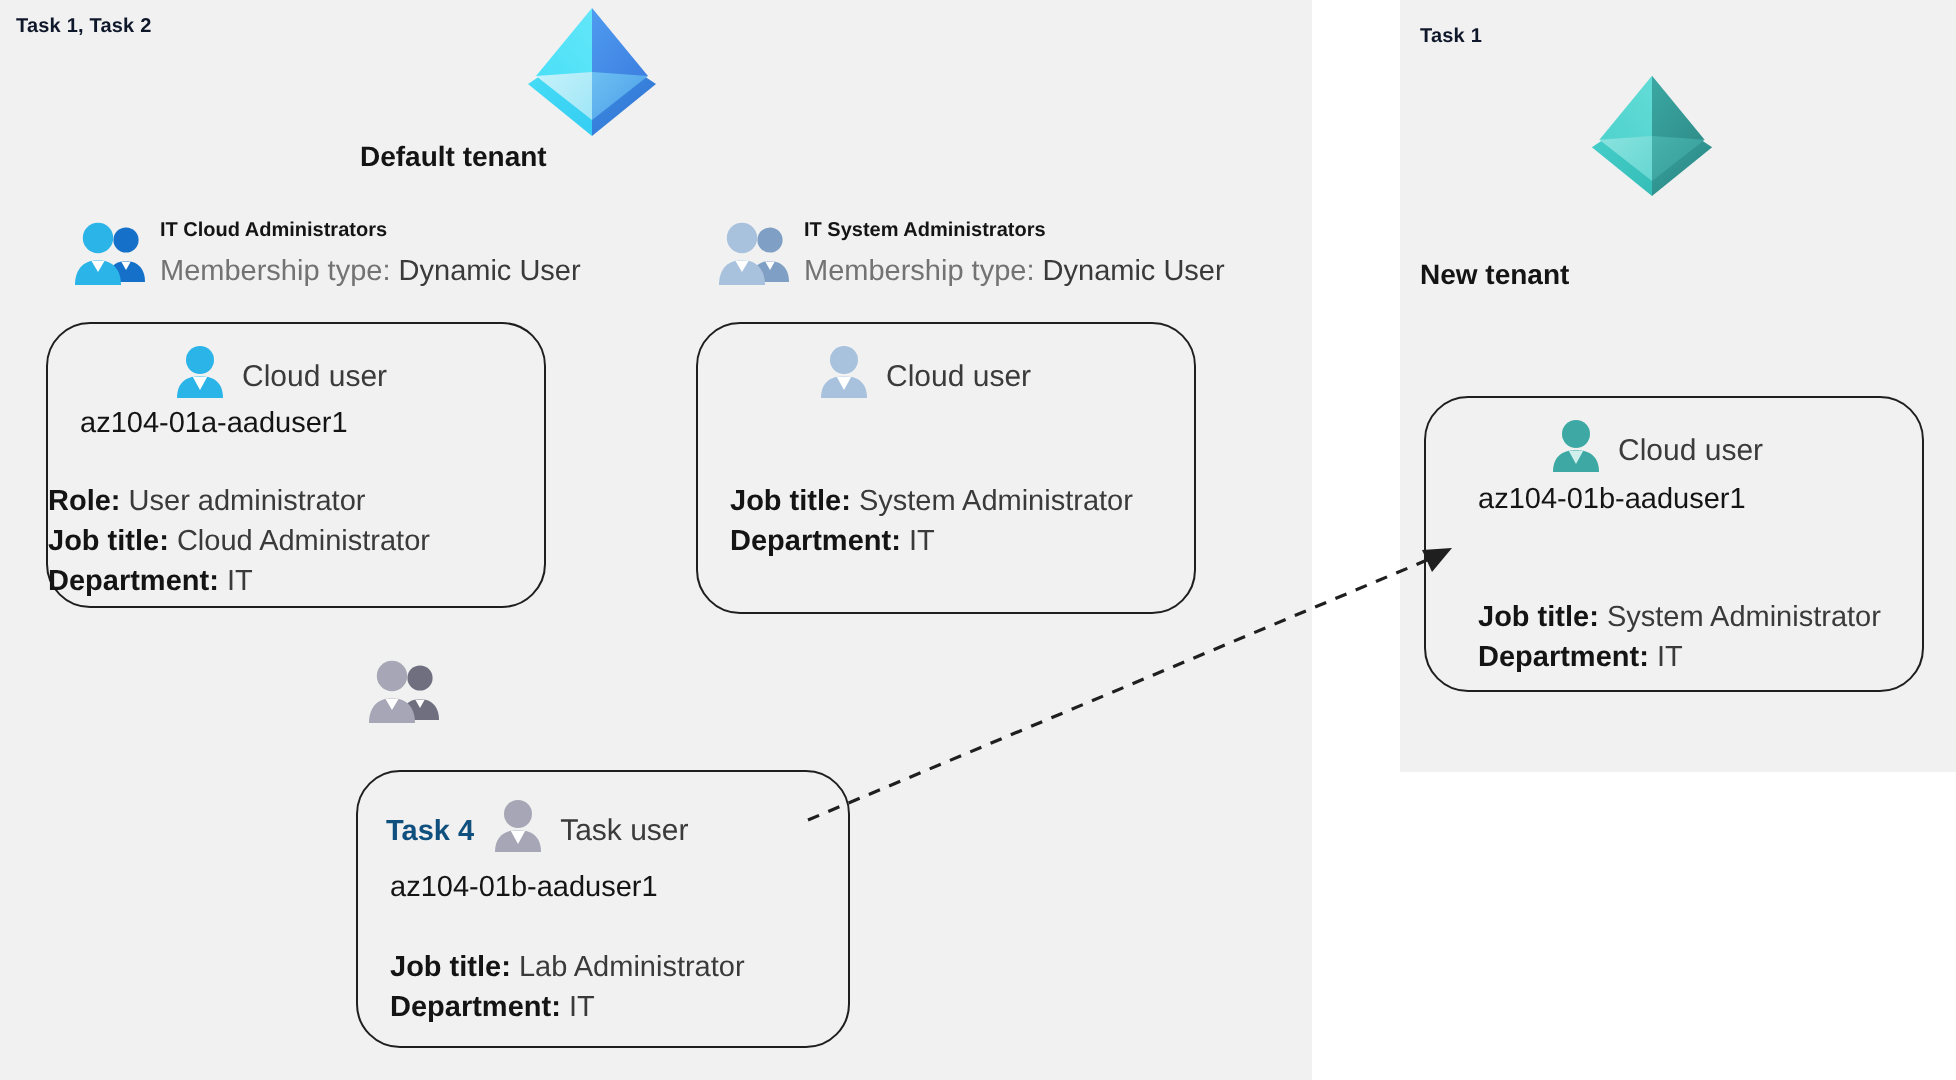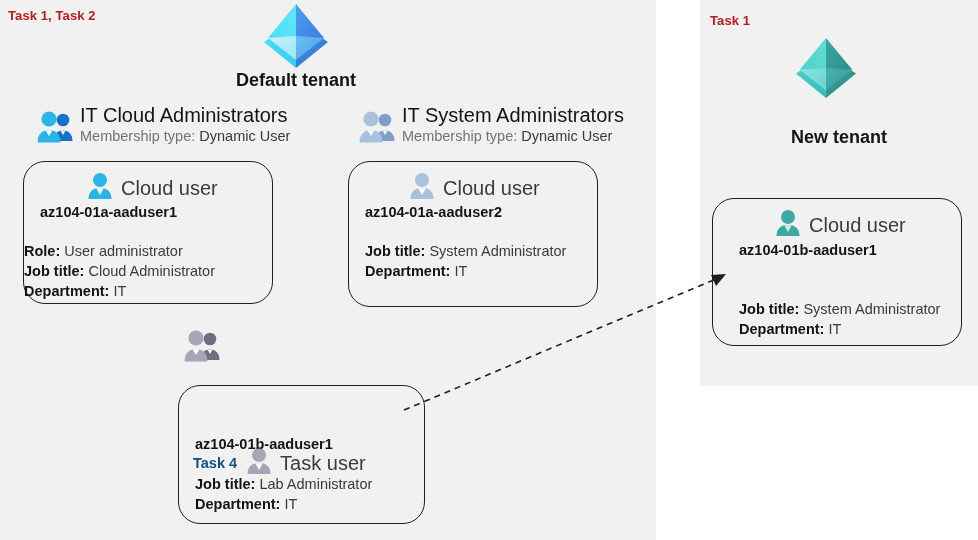--- a/index.html
+++ b/index.html
@@ -15,45 +15,45 @@
   }
   .panel {
     position: absolute;
     background: #f1f1f1;
   }
   #panel-left  { left: 0px;   top: 0px; width: 656px; height: 540px; }
   #panel-right { left: 700px; top: 0px; width: 278px; height: 386px; }
 
   .task-label {
     position: absolute;
-    font-size: 13px;
+    font-size: 10px;
     font-weight: bold;
-    color: #b91c1c;
+    color: #0f172a;
     white-space: nowrap;
     letter-spacing: 0.1px;
   }
 
   .tenant-label {
     position: absolute;
-    font-size: 18px;
+    font-size: 14px;
     font-weight: bold;
     color: #141414;
     white-space: nowrap;
-    text-align: center;
+    text-align: left;
   }
   .tenant-label.two-line { line-height: 25px; }
 
   .tenant-icon { position: absolute; }
 
   
   .group-block { position: absolute; }
   .group-icon  { position: absolute; left: 0; top: 4px; }
   .group-text  { position: absolute; left: 44px; top: 0; white-space: nowrap; }
   .group-name  {
-    font-size: 20px; font-weight: normal; color: #141414;
+    font-size: 10px; font-weight: bold; color: #141414;
     line-height: 19px; white-space: nowrap;
   }
   .group-meta  {
     font-size: 14.5px; color: #3a3a3a; line-height: 22px; white-space: nowrap;
   }
   .group-meta b { color: #737373; font-weight: normal; margin-top: 24px; }
 
   
   .card {
     position: absolute;
@@ -67,25 +67,25 @@
     position: absolute;
     display: flex;
     align-items: center;
     white-space: nowrap;
   }
   .card-head .task-inline {
     font-size: 14.5px; font-weight: bold; color: #10507f;
     margin-right: 9px;
   }
   .card-head .usertype {
-    font-size: 20px; color: #3b3b3b; margin-left: 8px;
+    font-size: 15px; color: #3b3b3b; margin-left: 8px;
   }
   .card-upn {
     position: absolute;
-    font-size: 14.5px; font-weight: bold; color: #141414;
+    font-size: 14.5px; font-weight: normal; color: #141414;
     white-space: nowrap;
   }
   .card-props {
     position: absolute;
     font-size: 14.5px; color: #3a3a3a;
     line-height: 20px;
     white-space: nowrap;
   }
   .card-props b { color: #141414; font-weight: bold; }
   .card-props div { white-space: nowrap; }
@@ -217,21 +217,20 @@
   <div class="card-head" style="left:60px; top:10px;">
     <span>
       <svg width="26" height="28" viewBox="0 0 26 28">
         <circle cx="13" cy="8" r="7" fill="#a8c2dd"></circle>
         <path d="M1.5 27 C1.5 19 6.5 16 13 16 C19.5 16 24.5 19 24.5 27 Z" fill="#a8c2dd"></path>
         <path d="M9.3 16.3 L13 23 L16.7 16.3 Z" fill="#ffffff"></path>
       </svg>
     </span>
     <span class="usertype">Cloud user</span>
   </div>
-  <div class="card-upn" style="left:16px; top:42px;">az104-01a-aaduser2</div>
   <div class="card-props" style="left:16px; top:79px;">
     <div>
       <b>Job title:</b>
       <span>System Administrator</span>
     </div>
     <div>
       <b>Department:</b>
       <span>IT</span>
     </div>
   </div>
@@ -246,21 +245,21 @@
       <circle cx="13" cy="9" r="7.6" fill="#a6a6b6"></circle>
       <path d="M1.5 32.5 C1.5 23.5 7 20 13 20 C19 20 24.5 23.5 24.5 32.5 Z" fill="#a6a6b6"></path>
       <path d="M9.6 20.3 L13 26 L16.4 20.3 Z" fill="#ffffff"></path>
     </svg>
   </div>
   <div class="group-text">
   </div>
 </div>
 
 <div class="card" style="left:178px; top:385px; width:247px; height:139px;">
-  <div class="card-head" style="left:14px; top:13px;margin-top:48px;">
+  <div class="card-head" style="left:14px; top:13px;">
     <span class="task-inline">Task 4</span>
     <span>
       <svg width="26" height="28" viewBox="0 0 26 28">
         <circle cx="13" cy="8" r="7" fill="#a6a6b6"></circle>
         <path d="M1.5 27 C1.5 19 6.5 16 13 16 C19.5 16 24.5 19 24.5 27 Z" fill="#a6a6b6"></path>
         <path d="M9.3 16.3 L13 23 L16.7 16.3 Z" fill="#ffffff"></path>
       </svg>
     </span>
     <span class="usertype">Task user</span>
   </div>

